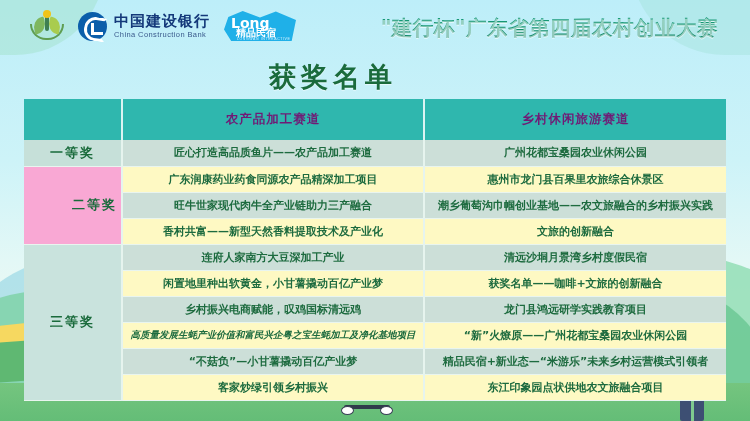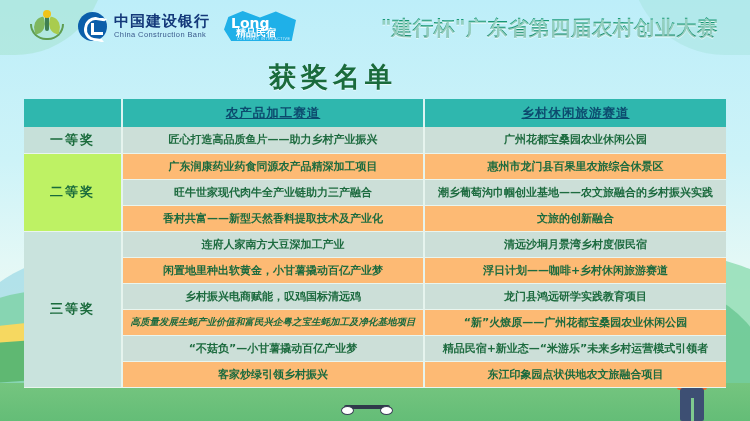--- a/index.html
+++ b/index.html
@@ -122,42 +122,41 @@
     font-size:27px; font-weight:bold; color:#1a6b3c; letter-spacing:5px;
     font-family:"DejaVu Serif","Liberation Serif",serif;
     text-shadow: 0 1px 1px rgba(255,255,255,.6);
     margin-left: 7px;
   }
 
   
   .table-wrap { position:absolute; left:24px; top:99px; width:702px; }
   table { width:702px; border-collapse:collapse; table-layout:fixed; }
   th {
-    background:#2fb7ae; color:#0c4a6e; font-size:12.5px; font-weight:bold;
-    height:28px; letter-spacing:1px; border-right:2px solid #ddf4f2;
+    background:#2fb7ae; color:#701a75; font-size:12.5px; font-weight:bold;
+    height:41px; letter-spacing:1px; border-right:2px solid #ddf4f2;
     font-family:"DejaVu Sans","Liberation Sans",sans-serif;
-    text-decoration:underline;
   }
   th:last-child { border-right:none; }
   th.corner { background:#2fb7ae; }
   td {
     font-size:11px; color:#1d6b3f; text-align:center; height:26px;
     border-right:2px solid #e6f4ee; border-bottom:1px solid #e9f5ef;
     font-family:"DejaVu Sans","Liberation Sans",sans-serif; font-weight:bold;
     padding:0 4px; white-space:nowrap; overflow:hidden;
   }
   td:last-child { border-right:none; }
   td.rank {
     font-size:13px; letter-spacing:2px; color:#1a6b3c; background:#c6e2dc;
     font-family:"DejaVu Serif","Liberation Serif",serif;
   }
   tr.band-a td.cell { background:#ccdfd8; }
-  tr.band-b td.cell { background:#fdba74; }
+  tr.band-b td.cell { background:#fef9c3; }
   td.rank.r1 { background:#c6e0d9; }
-  td.rank.r2 { background:#bef264; }
+  td.rank.r2 { background:#f9a8d4;text-align:right; }
   td.rank.r3 { background:#c9e3dd; }
   col.c-rank { width:98px; }
   col.c-mid  { width:302px; }
   col.c-end  { width:302px; }
 </style>
 </head>
 <body>
 
 <div class="bg">
   <div class="sky"></div>
@@ -230,21 +229,21 @@
     <thead>
       <tr>
         <th class="corner"></th>
         <th>农产品加工赛道</th>
         <th>乡村休闲旅游赛道</th>
       </tr>
     </thead>
     <tbody id="tbody">
         <tr class="band-a">
           <td class="rank r1" rowspan="1">一等奖</td>
-          <td class="cell">匠心打造高品质鱼片——助力乡村产业振兴</td>
+          <td class="cell">匠心打造高品质鱼片——农产品加工赛道</td>
           <td class="cell">广州花都宝桑园农业休闲公园</td>
         </tr>
         <tr class="band-b">
           <td class="rank r2" rowspan="3">二等奖</td>
           <td class="cell">广东润康药业药食同源农产品精深加工项目</td>
           <td class="cell">惠州市龙门县百果里农旅综合休景区</td>
         </tr>
         <tr class="band-a">
           <td class="cell">旺牛世家现代肉牛全产业链助力三产融合</td>
           <td class="cell">潮乡葡萄沟巾帼创业基地——农文旅融合的乡村振兴实践</td>
@@ -253,21 +252,21 @@
           <td class="cell">香村共富——新型天然香料提取技术及产业化</td>
           <td class="cell">文旅的创新融合</td>
         </tr>
         <tr class="band-a">
           <td class="rank r3" rowspan="6">三等奖</td>
           <td class="cell">连府人家南方大豆深加工产业</td>
           <td class="cell">清远沙垌月景湾乡村度假民宿</td>
         </tr>
         <tr class="band-b">
           <td class="cell">闲置地里种出软黄金，小甘薯撬动百亿产业梦</td>
-          <td class="cell">浮日计划——咖啡+乡村休闲旅游赛道</td>
+          <td class="cell">获奖名单——咖啡+文旅的创新融合</td>
         </tr>
         <tr class="band-a">
           <td class="cell">乡村振兴电商赋能，叹鸡国标清远鸡</td>
           <td class="cell">龙门县鸿远研学实践教育项目</td>
         </tr>
         <tr class="band-b">
           <td class="cell" style="font-size: 9.5px; font-style: italic;">高质量发展生蚝产业价值和富民兴企粤之宝生蚝加工及净化基地项目</td>
           <td class="cell">“新”火燎原——广州花都宝桑园农业休闲公园</td>
         </tr>
         <tr class="band-a">

